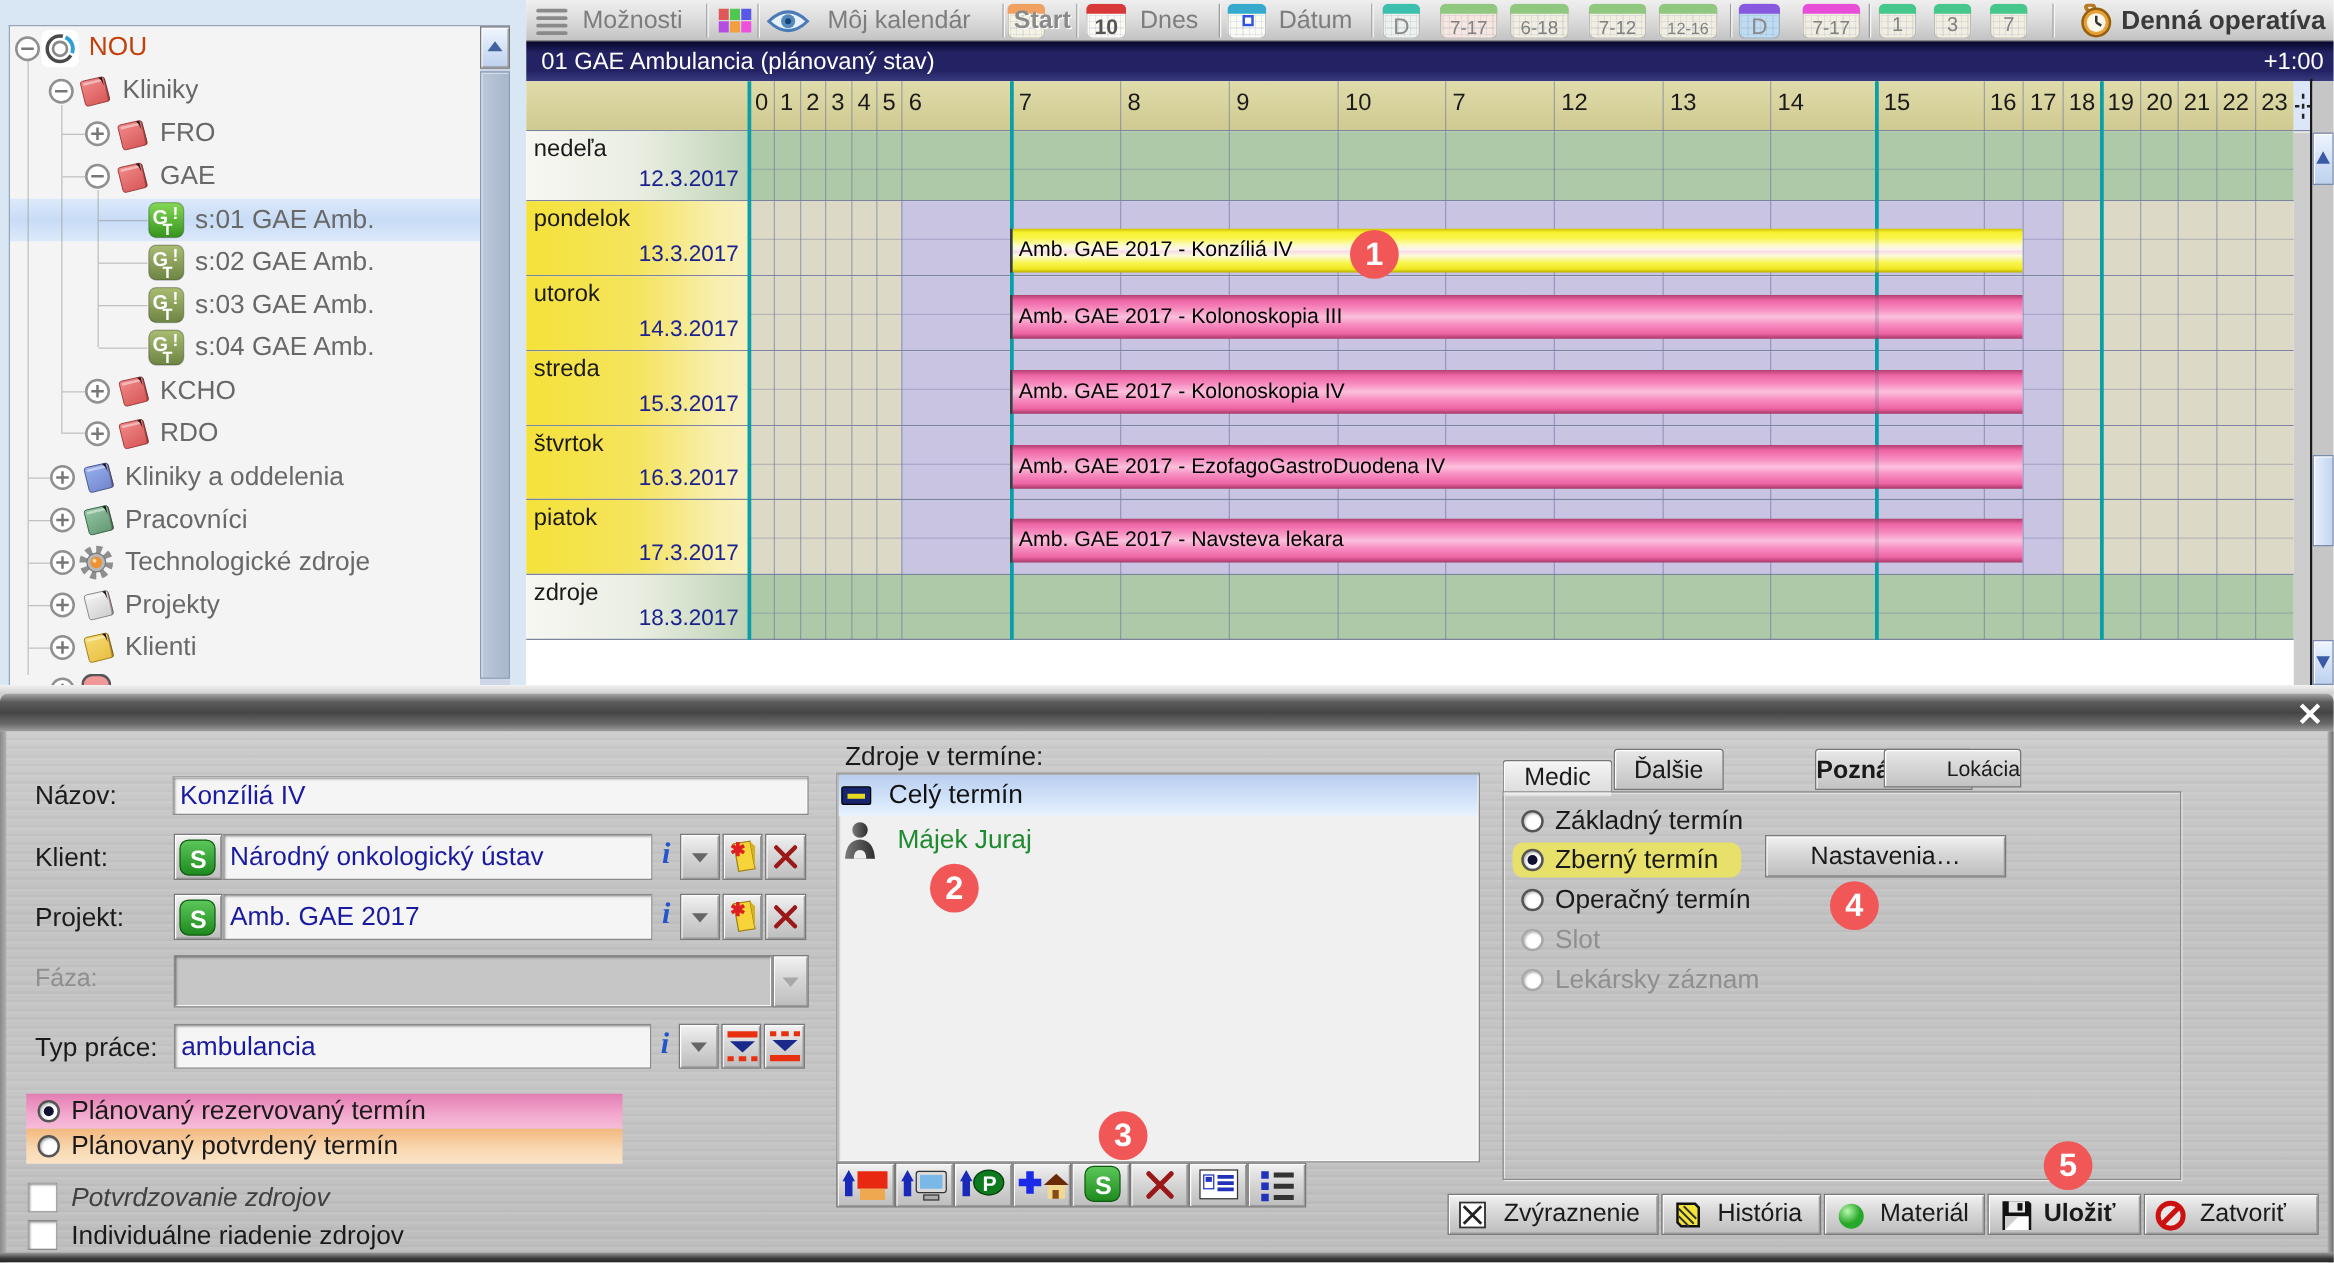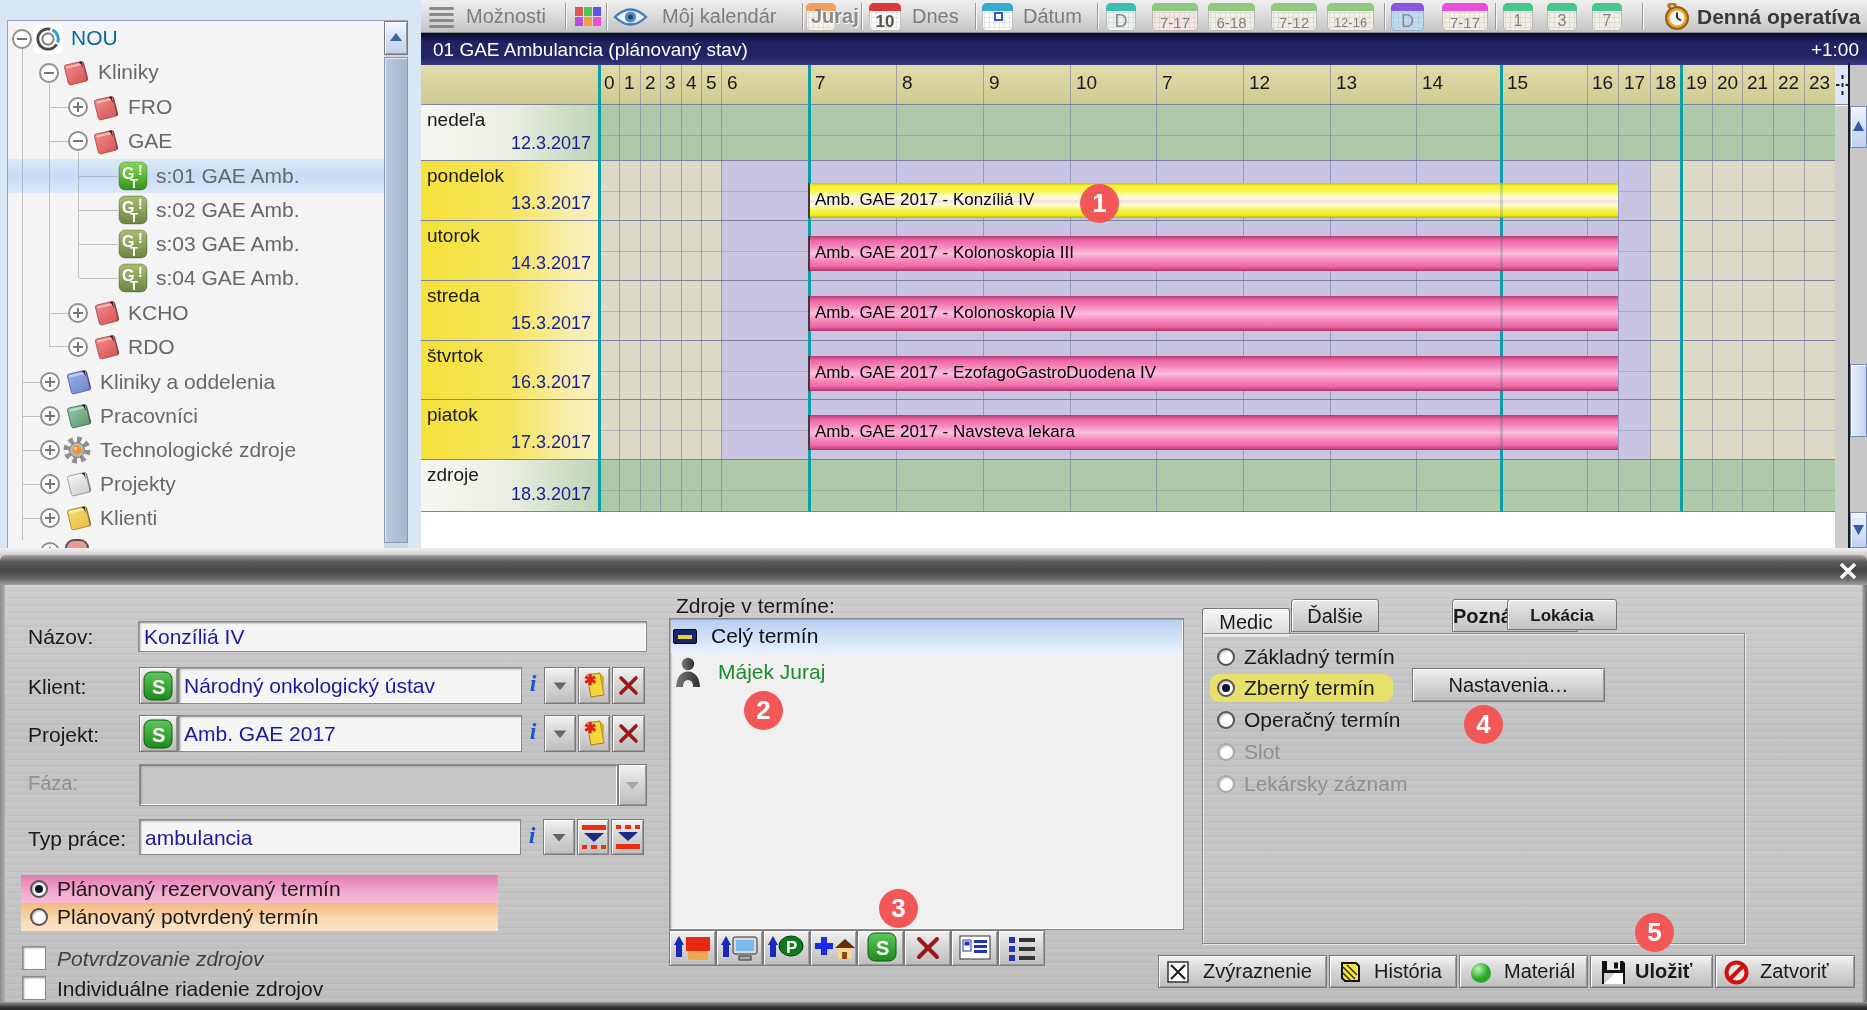--- a/index.html
+++ b/index.html
@@ -29,21 +29,21 @@
 <div class="abs" style="left:79px;top:244px;width:39px;height:1px;background:rgba(150,150,150,0.55);"></div>
 <div class="abs" style="left:79px;top:278px;width:39px;height:1px;background:rgba(150,150,150,0.55);"></div>
 <div class="abs" style="left:12px;top:29px;width:20px;height:20px;border-radius:50%;background:#fff;border:2px solid #909090;"></div>
 <div class="abs" style="left:17px;top:38px;width:10px;height:2px;background:#777;"></div>
 <svg class="abs" style="left:33px;top:24px;" width="30" height="30" viewBox="0 0 30 30">
 <rect x="0" y="0" width="30" height="30" rx="6" fill="#fff"></rect>
 <circle cx="15" cy="15" r="10.2" fill="none" stroke="#4a4a4a" stroke-width="2.8" stroke-dasharray="44.5 19.6" stroke-dashoffset="-5.6"></circle>
 <path d="M 19.4 5.8 A 10.2 10.2 0 0 1 24.7 18.5" fill="none" stroke="#2f9fd8" stroke-width="3"></path>
 <circle cx="15" cy="15" r="5.6" fill="#fff" stroke="#8a8a8a" stroke-width="2.2"></circle>
 </svg>
-<div class="abs" style="left:71px;top:26px;color:#0369a1;font-size:21px;white-space:nowrap;">NOU</div>
+<div class="abs" style="left:71px;top:26px;color:#c2410c;font-size:21px;white-space:nowrap;">NOU</div>
 <div class="abs" style="left:39px;top:63px;width:20px;height:20px;border-radius:50%;background:#fff;border:2px solid #909090;"></div>
 <div class="abs" style="left:44px;top:72px;width:10px;height:2px;background:#777;"></div>
 <svg class="abs" style="left:61px;top:58px;" width="30" height="30" viewBox="0 0 30 30">
 <defs>
       <linearGradient id="fg61_58" x1="0" y1="0" x2="0.7" y2="1">
         <stop offset="0" stop-color="#f59090"></stop>
         <stop offset="1" stop-color="#d85858"></stop>
       </linearGradient>
     </defs>
 <path d="M3.5,9.5 Q3,7.5 5,7 L20,3.6 Q22,3.2 22.5,5 L26.6,20.5 Q27.1,22.5 25.2,23 L10,26.8 Q8,27.3 7.4,25.3 Z" fill="url(#fg61_58)" stroke="#a04040" stroke-width="0.8"></path>
@@ -273,21 +273,21 @@
     <circle cx="17.5" cy="11" r="2.4" fill="#114477"></circle>
 </svg>
 <div class="abs" style="left:662px;top:5px;color:#7d7d7d;font-size:20px;white-space:nowrap;">Môj kalendár</div>
 <div class="abs" style="left:802px;top:3px;width:1px;height:27px;background:#9a9a9a;"></div>
 <div class="abs" style="left:803px;top:3px;width:1px;height:27px;background:#f8f8f8;"></div>
 <div class="abs" style="left:806px;top:3px;width:30px;height:28px;border-radius:5px;background:#f6f2e4;box-shadow:inset 0 0 0 1px rgba(120,120,120,.45);overflow:hidden;">
 <div style="position:absolute;left:0;top:0;width:100%;height:8px;background:#f0a060;"></div>
 <div style="position:absolute;left:2px;top:9px;width:26px;height:17px;background:repeating-linear-gradient(90deg,rgba(140,150,180,.18) 0 1px,transparent 1px 5px),repeating-linear-gradient(180deg,rgba(140,150,180,.18) 0 1px,transparent 1px 5px);"></div>
 <div style="position:absolute;left:0;top:11px;width:100%;text-align:center;font-size:15px;font-weight:normal;color:#808080;"></div>
   </div>
-<div class="abs" style="left:811px;top:5px;color:#8a8a8a;font-size:20px;font-weight:bold;text-shadow:1px 1px 0 #fff;">Juraj</div>
+<div class="abs" style="left:811px;top:5px;color:#8a8a8a;font-size:20px;font-weight:bold;text-shadow:1px 1px 0 #fff;">Start</div>
 <div class="abs" style="left:861px;top:3px;width:1px;height:27px;background:#9a9a9a;"></div>
 <div class="abs" style="left:862px;top:3px;width:1px;height:27px;background:#f8f8f8;"></div>
 <div class="abs" style="left:869px;top:3px;width:32px;height:28px;border-radius:5px;background:#fbfbf6;box-shadow:inset 0 0 0 1px rgba(120,120,120,.45);overflow:hidden;">
 <div style="position:absolute;left:0;top:0;width:100%;height:8px;background:#d83838;"></div>
 <div style="position:absolute;left:2px;top:9px;width:28px;height:17px;background:repeating-linear-gradient(90deg,rgba(140,150,180,.18) 0 1px,transparent 1px 5px),repeating-linear-gradient(180deg,rgba(140,150,180,.18) 0 1px,transparent 1px 5px);"></div>
 <div style="position:absolute;left:0;top:9px;width:100%;text-align:center;font-size:17px;font-weight:bold;color:#555;">10</div>
   </div>
 <div class="abs" style="left:912px;top:5px;color:#7d7d7d;font-size:20px;white-space:nowrap;">Dnes</div>
 <div class="abs" style="left:975px;top:3px;width:1px;height:27px;background:#9a9a9a;"></div>
 <div class="abs" style="left:976px;top:3px;width:1px;height:27px;background:#f8f8f8;"></div>
@@ -842,21 +842,21 @@
       <rect x="10" y="6" width="6" height="6" fill="#2233bb"></rect>
       <rect x="10" y="15" width="6" height="6" fill="#2233bb"></rect>
       <rect x="10" y="24" width="6" height="6" fill="#2233bb"></rect>
 <rect x="20" y="7" width="16" height="4" fill="#333"></rect>
       <rect x="20" y="16" width="16" height="4" fill="#333"></rect>
       <rect x="20" y="25" width="16" height="4" fill="#333"></rect>
     </svg></div>
 <div class="abs" style="left:1202px;top:608px;width:88px;height:26px;background:linear-gradient(180deg,#f5f5f5,#dcdcdc);border:1px solid #777;border-bottom:none;border-radius:3px 3px 0 0;box-shadow:inset 1px 1px 0 #fff;text-align:center;font-size:20px;color:#1a1a1a;line-height:26px;">Medic</div>
 <div class="abs" style="left:1291px;top:599px;width:88px;height:33px;background:linear-gradient(180deg,#e8e8e8,#c2c2c2);border:1px solid #777;border-radius:3px 3px 0 0;box-shadow:inset 1px 1px 0 #fff;text-align:center;font-size:20px;color:#1a1a1a;line-height:33px;">Ďalšie</div>
 <div class="abs" style="left:1452px;top:599px;width:126px;height:33px;background:linear-gradient(180deg,#e8e8e8,#c2c2c2);border:1px solid #777;border-radius:3px 3px 0 0;box-shadow:inset 1px 1px 0 #fff;text-align:left;font-size:20px;color:#1a1a1a;line-height:33px;font-weight:bold;">Poznámky</div>
-<div class="abs" style="left:1507px;top:599px;width:110px;height:31px;background:linear-gradient(180deg,#e8e8e8,#c2c2c2);border:1px solid #777;border-radius:3px 3px 0 0;box-shadow:inset 1px 1px 0 #fff;text-align:center;font-size:17px;color:#1a1a1a;line-height:31px;font-weight:bold;">Lokácia</div>
+<div class="abs" style="left:1507px;top:599px;width:110px;height:31px;background:linear-gradient(180deg,#e8e8e8,#c2c2c2);border:1px solid #777;border-radius:3px 3px 0 0;box-shadow:inset 1px 1px 0 #fff;text-align:right;font-size:17px;color:#1a1a1a;line-height:31px;">Lokácia</div>
 <div class="abs" style="left:1202px;top:633px;width:543px;height:311px;border:1px solid #8a8a8a;box-shadow:inset 1px 1px 0 #e8e8e8,1px 1px 0 #e8e8e8;"></div>
 <div class="abs" style="left:1203px;top:634px;width:86px;height:3px;background:linear-gradient(180deg,#f5f5f5,#dcdcdc);"></div>
 <div class="abs" style="left:1210px;top:674px;width:183px;height:28px;border-radius:9px;background:#e7e06a;"></div>
 <div class="abs" style="left:1217px;top:648px;width:18px;height:18px;border-radius:50%;background:#fff;border:2px solid #555;box-shadow:inset 1px 1px 2px rgba(0,0,0,.3);"></div>
 <div class="abs" style="left:1217px;top:679px;width:18px;height:18px;border-radius:50%;background:#fff;border:2px solid #555;box-shadow:inset 1px 1px 2px rgba(0,0,0,.3);"></div>
 <div class="abs" style="left:1222px;top:684px;width:8px;height:8px;border-radius:50%;background:#101030;"></div>
 <div class="abs" style="left:1217px;top:711px;width:18px;height:18px;border-radius:50%;background:#fff;border:2px solid #555;box-shadow:inset 1px 1px 2px rgba(0,0,0,.3);"></div>
 <div class="abs" style="left:1217px;top:743px;width:18px;height:18px;border-radius:50%;background:#fff;border:2px solid #a8a8a8;box-shadow:inset 1px 1px 2px rgba(0,0,0,.3);"></div>
 <div class="abs" style="left:1217px;top:775px;width:18px;height:18px;border-radius:50%;background:#fff;border:2px solid #a8a8a8;box-shadow:inset 1px 1px 2px rgba(0,0,0,.3);"></div>
 <div class="abs" style="left:1244px;top:645px;font-size:21px;color:#1a1a1a;white-space:nowrap;">Základný termín</div>

